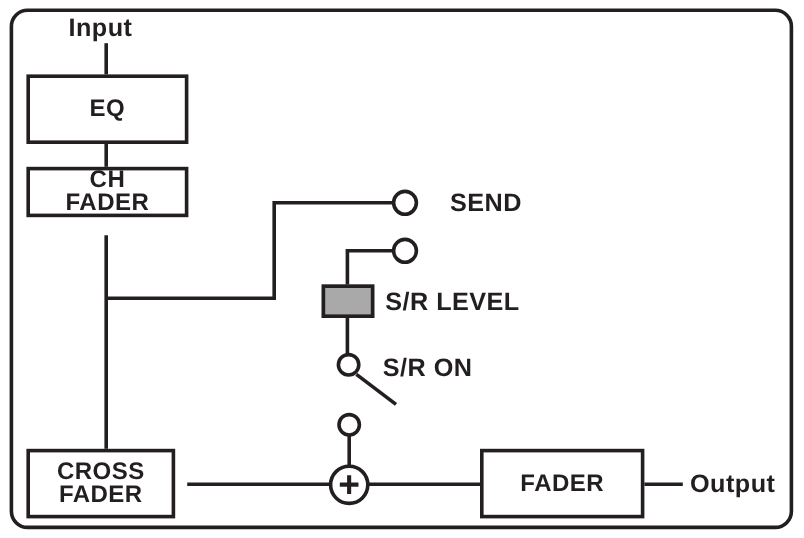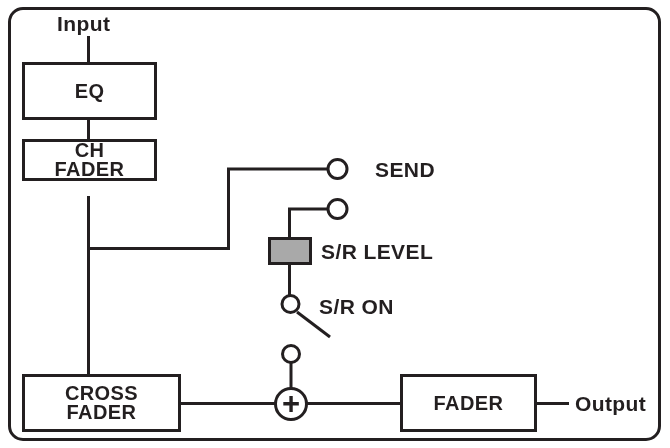--- a/index.html
+++ b/index.html
@@ -35,21 +35,21 @@
     align-items: center;
     justify-content: center;
     font-weight: bold;
     font-size: 20px;
     line-height: 19px;
     letter-spacing: 0.4px;
     text-align: center;
   }
   .box-eq     { left: 22px;  top: 62px;  width: 135px; height: 58px; }
   .box-ch     { left: 22px;  top: 139px; width: 135px; height: 42px; }
-  .box-cross  { left: 22px;  top: 374px; width: 159px; height: 58px; }
+  .box-cross  { left: 22px;  top: 374px; width: 124px; height: 58px; }
   .box-master { left: 400px; top: 374px; width: 137px; height: 58px; }
   .box-srlevel {
     position: absolute;
     left: 268px; top: 237px;
     width: 44px; height: 28px;
     border: 3px solid #231f20;
     background: #a9a9a9;
     box-sizing: border-box;
   }
   .lbl {

